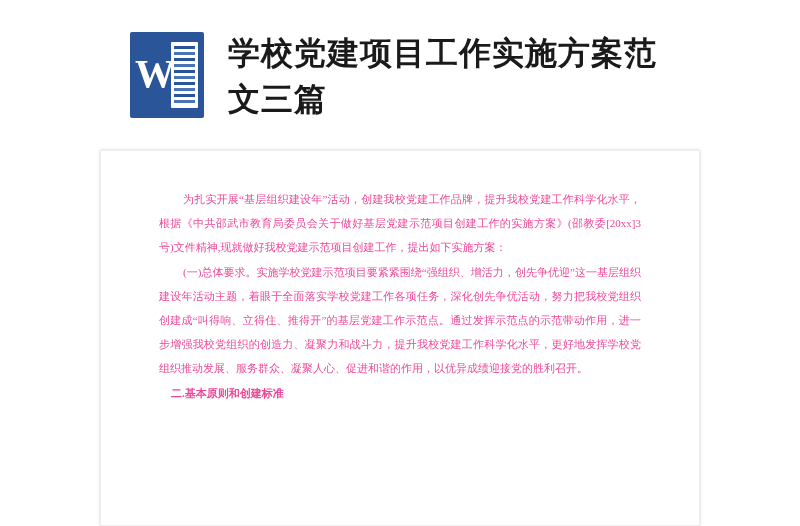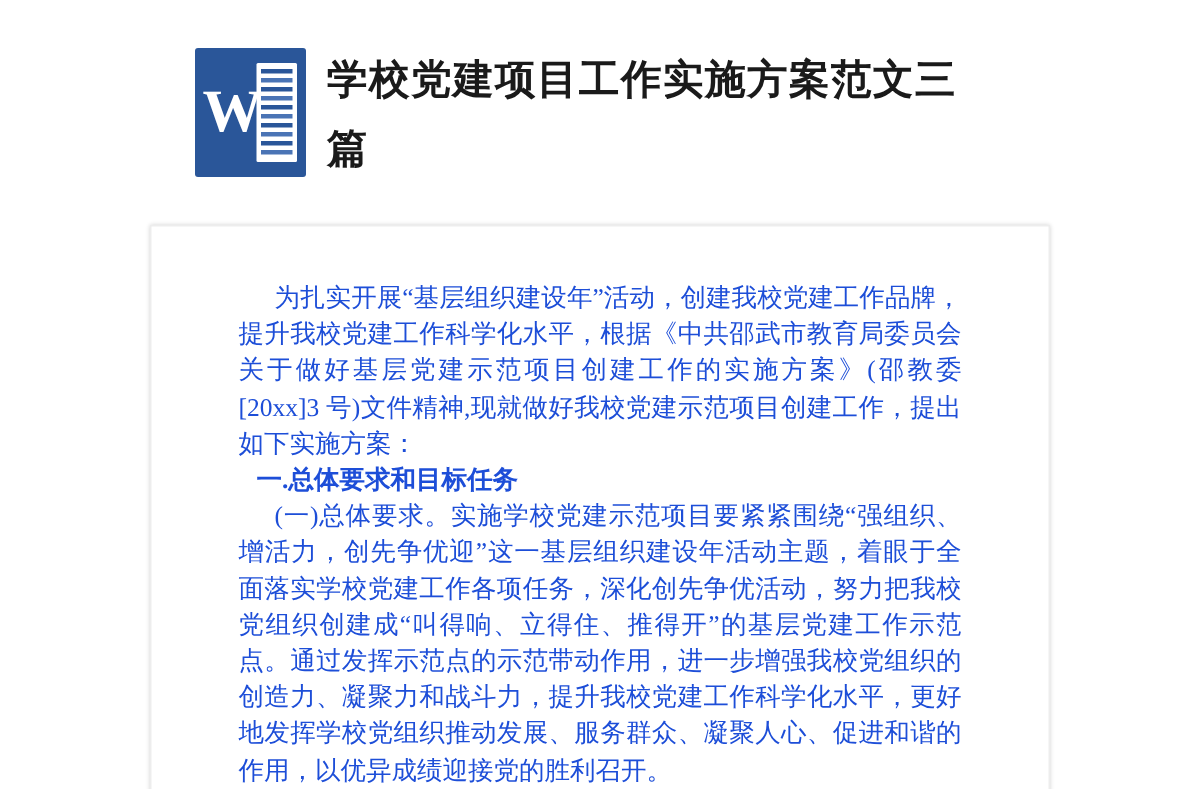--- a/index.html
+++ b/index.html
@@ -59,44 +59,44 @@
     padding: 4px 3px;
   }
   .word-icon .lines i {
     display: block;
     height: 3px;
     margin-bottom: 3px;
     background: #2a5699;
   }
   .word-icon .lines i:nth-child(even) { background: #4a74b5; }
   .doc-title {
-    margin-left: 14px;
+    margin-left: 24px;
     margin-top: 6px;
     color: #1a1a1a;
-    font-size: 27px;
+    font-size: 32px;
     font-weight: bold;
     line-height: 46px;
     letter-spacing: 1px;
     max-width: 430px;
   }
   
   .sheet {
     position: absolute;
     left: 100px;
     top: 150px;
     width: 600px;
     min-height: 376px;
     background: #ffffff;
     box-shadow: 0 0 3px rgba(0,0,0,0.18);
     border: 1px solid #ededed;
     padding: 36px 58px 0 58px;
   }
   .para {
-    color: #1d4ed8;
-    font-size: 17px;
+    color: #ec4899;
+    font-size: 11px;
     line-height: 24.2px;
     text-align: justify;
     text-justify: inter-ideograph;
     margin: 0 0 0 0;
     font-family: "Liberation Serif", serif;
   }
   .para.indent { text-indent: 24px; }
   .para.heading {
     font-weight: bold;
     text-indent: 12px;
@@ -122,19 +122,18 @@
           <i></i>
           <i></i>
           <i></i>
       </div>
     </div>
     <div class="doc-title">学校党建项目工作实施方案范文三篇</div>
   </div>
 
   <div class="sheet">
     <p class="para indent">为扎实开展“基层组织建设年”活动，创建我校党建工作品牌，提升我校党建工作科学化水平，根据《中共邵武市教育局委员会关于做好基层党建示范项目创建工作的实施方案》(邵教委[20xx]3 号)文件精神,现就做好我校党建示范项目创建工作，提出如下实施方案：</p>
-    <p class="para heading">一.总体要求和目标任务</p>
     <p class="para indent">(一)总体要求。实施学校党建示范项目要紧紧围绕“强组织、增活力，创先争优迎”这一基层组织建设年活动主题，着眼于全面落实学校党建工作各项任务，深化创先争优活动，努力把我校党组织创建成“叫得响、立得住、推得开”的基层党建工作示范点。通过发挥示范点的示范带动作用，进一步增强我校党组织的创造力、凝聚力和战斗力，提升我校党建工作科学化水平，更好地发挥学校党组织推动发展、服务群众、凝聚人心、促进和谐的作用，以优异成绩迎接党的胜利召开。</p>
     <p class="para heading">二.基本原则和创建标准</p>
 
   </div>
 
 </div>
 
 </body></html>

